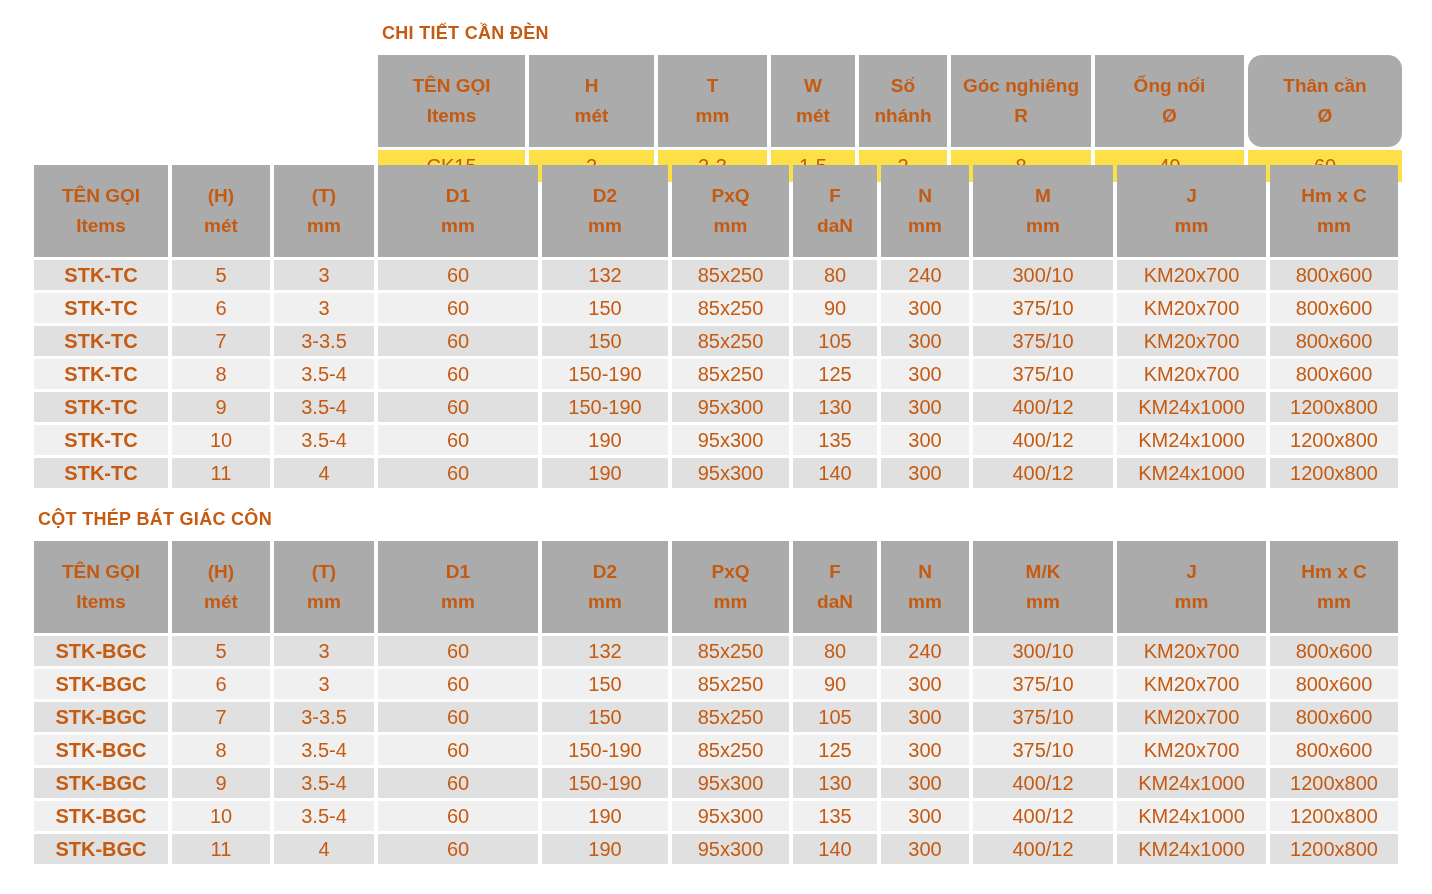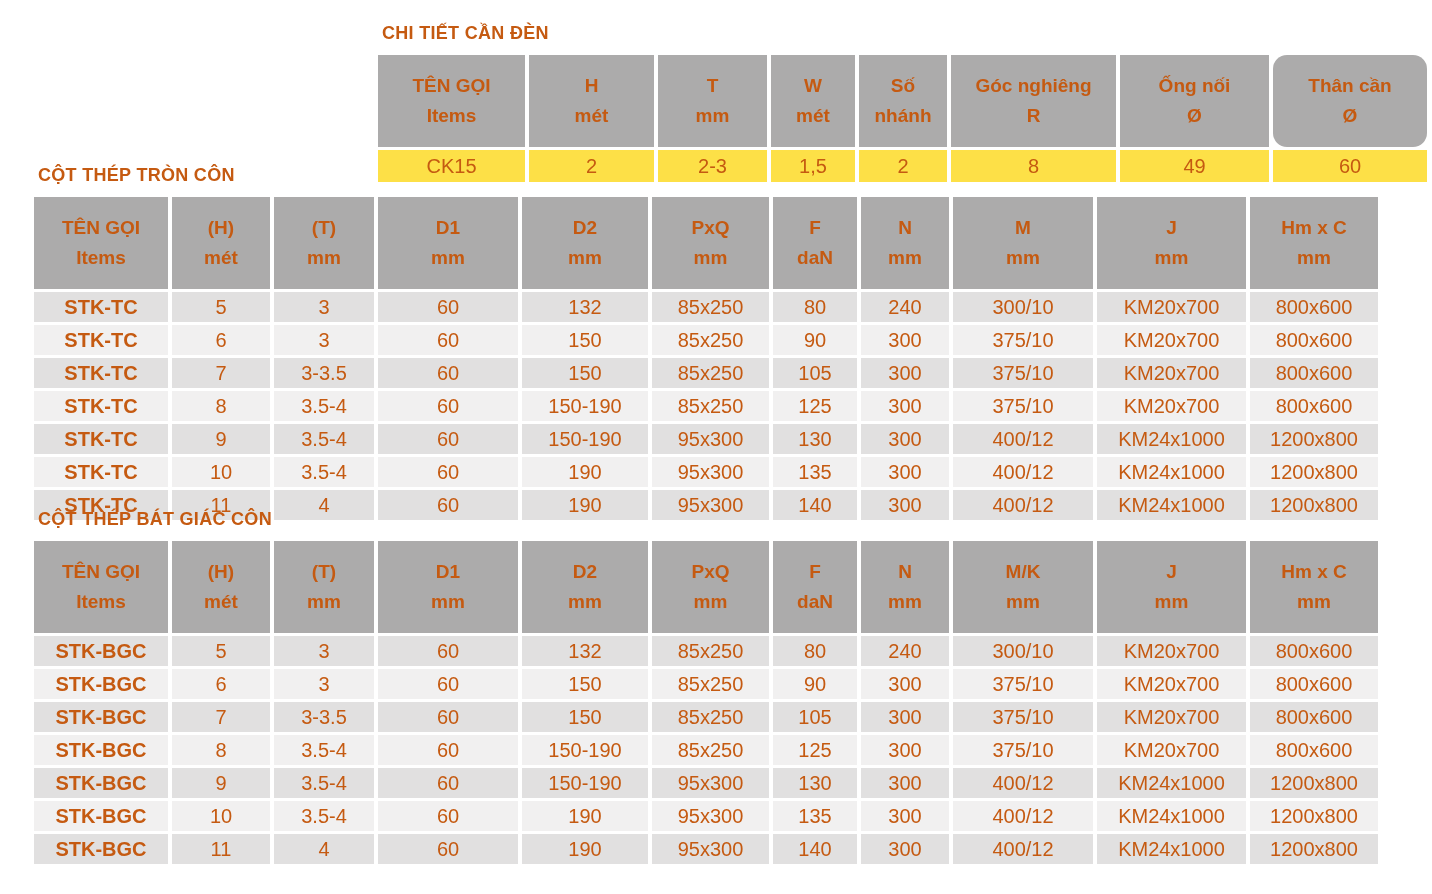--- a/index.html
+++ b/index.html
@@ -65,29 +65,29 @@
   .t3 tbody tr:nth-child(even) td { background: #F1F0F0; }
 
   .t2 td:first-child, .t3 td:first-child { font-weight: bold; }
 
   
   .t1 th:nth-child(1) { width: 147px; }
   .t1 th:nth-child(2) { width: 125px; }
   .t1 th:nth-child(3) { width: 109px; }
   .t1 th:nth-child(4) { width: 84px;  }
   .t1 th:nth-child(5) { width: 88px;  }
-  .t1 th:nth-child(6) { width: 165px; }
+  .t1 th:nth-child(6) { width: 140px; }
   .t1 th:nth-child(7) { width: 149px; }
   .t1 th:nth-child(8) { width: 154px; border-radius: 14px; }
 
   
   .t2 th:nth-child(1),  .t3 th:nth-child(1)  { width: 134px; }
   .t2 th:nth-child(2),  .t3 th:nth-child(2)  { width: 98px;  }
   .t2 th:nth-child(3),  .t3 th:nth-child(3)  { width: 100px; }
-  .t2 th:nth-child(4),  .t3 th:nth-child(4)  { width: 140px; }
+  .t2 th:nth-child(4),  .t3 th:nth-child(4)  { width: 160px; }
   .t2 th:nth-child(5),  .t3 th:nth-child(5)  { width: 126px; }
   .t2 th:nth-child(6),  .t3 th:nth-child(6)  { width: 117px; }
   .t2 th:nth-child(7),  .t3 th:nth-child(7)  { width: 84px;  }
   .t2 th:nth-child(8),  .t3 th:nth-child(8)  { width: 88px;  }
   .t2 th:nth-child(9),  .t3 th:nth-child(9)  { width: 140px; }
   .t2 th:nth-child(10), .t3 th:nth-child(10) { width: 149px; }
   .t2 th:nth-child(11), .t3 th:nth-child(11) { width: 128px; }
 </style>
 </head>
 <body>
@@ -142,21 +142,20 @@
             <td>2</td>
             <td>8</td>
             <td>49</td>
             <td>60</td>
           </tr>
         </tbody>
       </table>
   </section>
 
   <section class="sec s2">
-    <h2 class="tbl-title">CỘT THÉP TRÒN CÔN</h2>
     <table class="t2">
         <thead>
           <tr>
             <th>
               <div>TÊN GỌI</div>
               <div>Items</div>
             </th>
             <th>
               <div>(H)</div>
               <div>mét</div>

